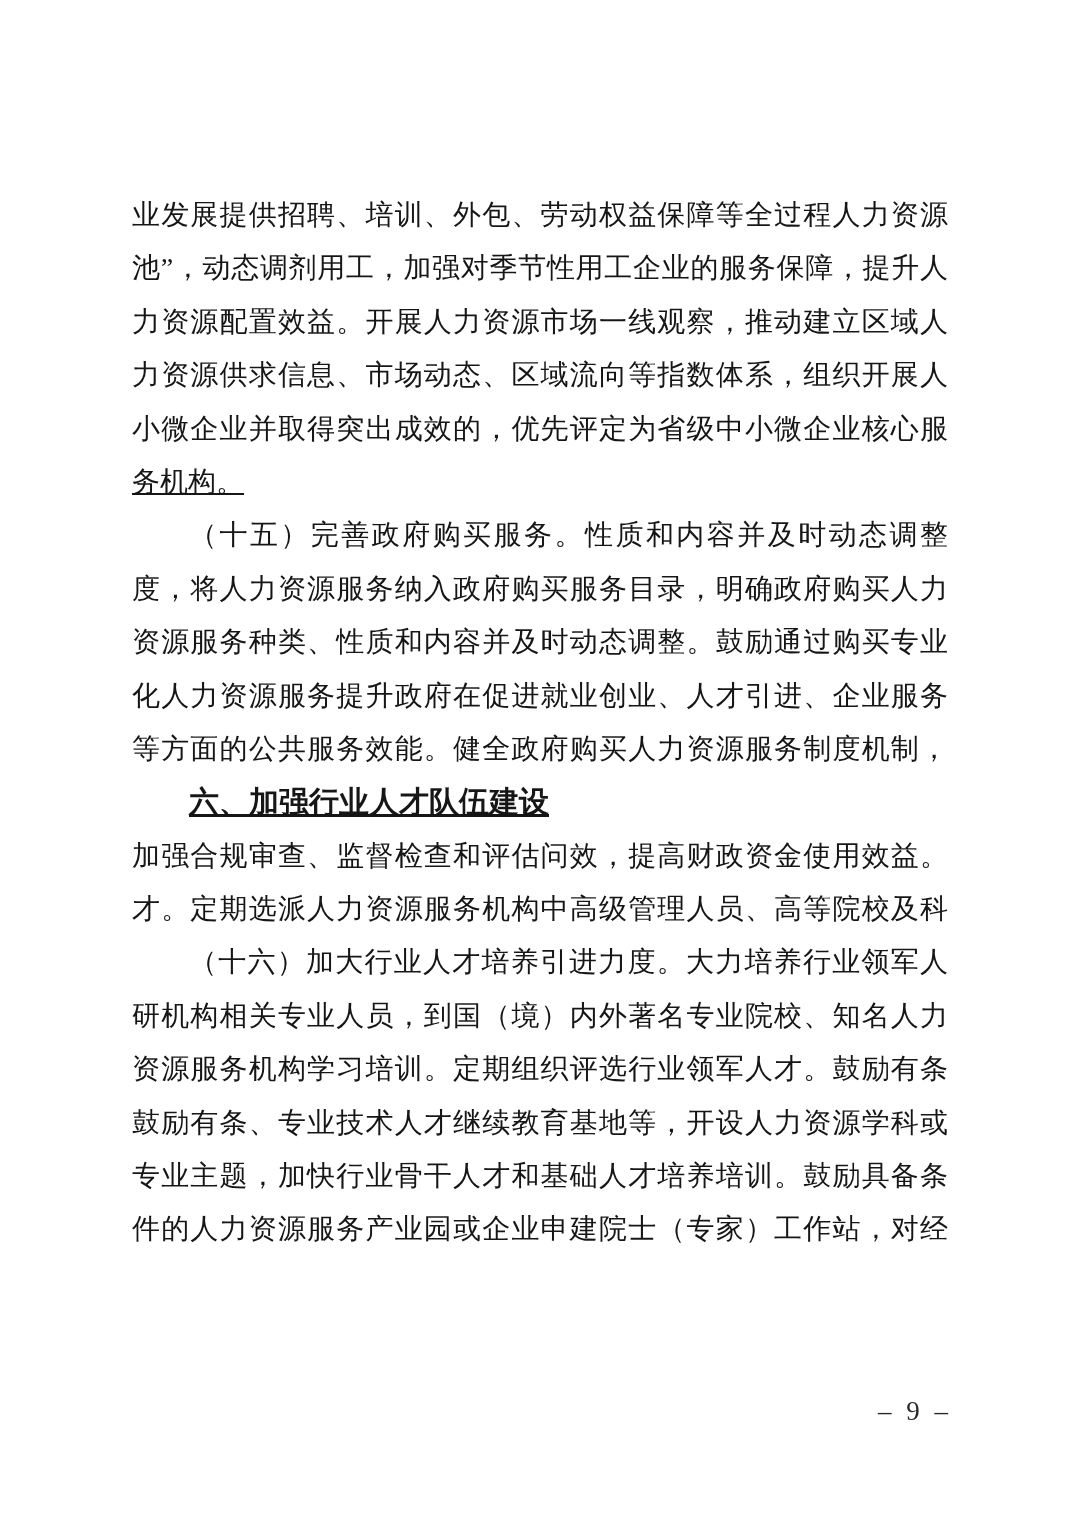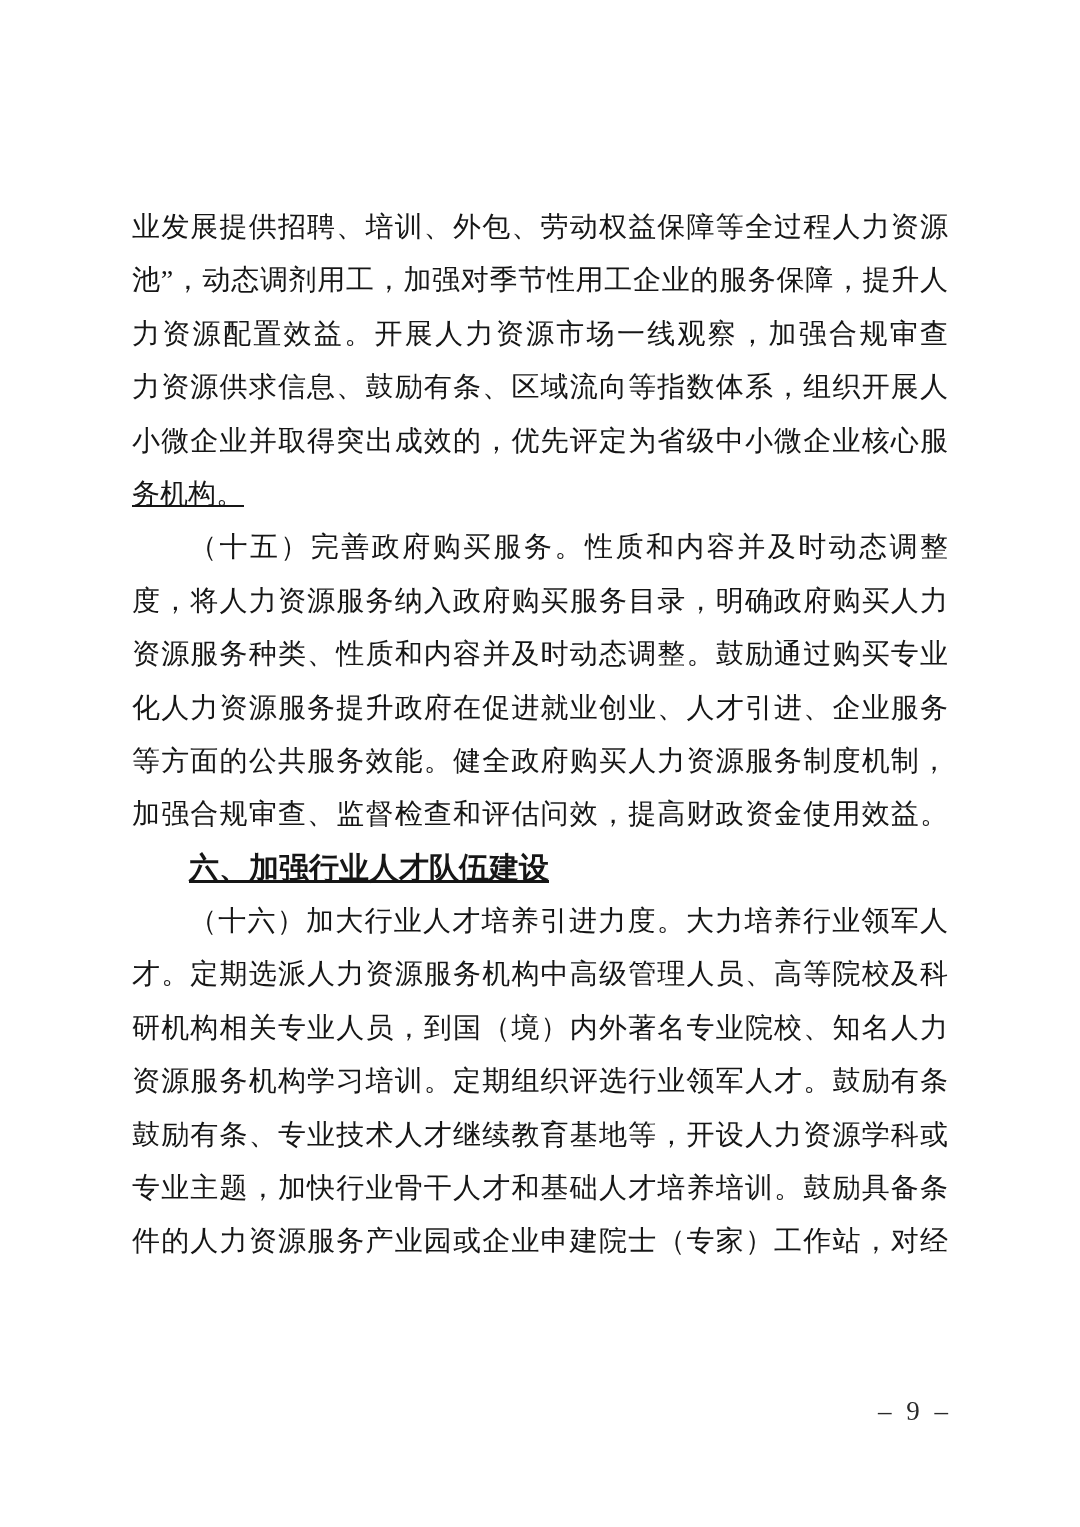--- a/index.html
+++ b/index.html
@@ -8,21 +8,21 @@
     width: 1080px;
     height: 1527px;
     background: #ffffff;
     color: #161616;
     font-family: "Liberation Serif", "DejaVu Serif", serif;
     overflow: hidden;
   }
   .text-block {
     position: absolute;
     left: 132px;
-    top: 200px;
+    top: 188px;
     width: 816px;
   }
   .line {
     height: 53.4px;
     line-height: 53.4px;
     font-size: 28px;
     text-align: justify;
     white-space: normal;
     overflow: visible;
   }
@@ -48,33 +48,33 @@
     color: #2a2a2a;
   }
 </style>
 </head>
 <body>
 
 <div class="page">
   <div class="text-block">
       <div class="line body align-justify"><span class="seg-normal">业发展提供招聘、培训、外包、劳动权益保障等全过程人力资源</span></div>
       <div class="line body align-justify"><span class="seg-normal">池”，动态调剂用工，加强对季节性用工企业的服务保障，提升人</span></div>
-      <div class="line body align-justify"><span class="seg-normal">力资源配置效益。开展人力资源市场一线观察，加强合规审查</span></div>
-      <div class="line body align-justify"><span class="seg-normal">力资源供求信息、鼓励有条、区域流向等指数体系，组织开展人</span></div>
+      <div class="line body align-justify"><span class="seg-normal">力资源配置效益。开展人力资源市场一线观察，推动建立区域人</span></div>
+      <div class="line body align-justify"><span class="seg-normal">力资源供求信息、市场动态、区域流向等指数体系，组织开展人</span></div>
       <div class="line body align-justify"><span class="seg-normal">小微企业并取得突出成效的，优先评定为省级中小微企业核心服</span></div>
       <div class="line body align-left"><span class="seg-normal">务机构。</span></div>
       <div class="line body align-justify indent"><span class="seg-lead">（十五）完善政府购买服务。</span><span class="seg-normal">性质和内容并及时动态调整</span></div>
       <div class="line body align-justify"><span class="seg-normal">度，将人力资源服务纳入政府购买服务目录，明确政府购买人力</span></div>
       <div class="line body align-justify"><span class="seg-normal">资源服务种类、性质和内容并及时动态调整。鼓励通过购买专业</span></div>
       <div class="line body align-justify"><span class="seg-normal">化人力资源服务提升政府在促进就业创业、人才引进、企业服务</span></div>
       <div class="line body align-justify"><span class="seg-normal">等方面的公共服务效能。健全政府购买人力资源服务制度机制，</span></div>
+      <div class="line heading align-left indent"><span class="seg-heading">六、加强行业人才队伍建设</span></div>
       <div class="line body align-justify"><span class="seg-normal">加强合规审查、监督检查和评估问效，提高财政资金使用效益。</span></div>
-      <div class="line heading align-left indent"><span class="seg-heading">六、加强行业人才队伍建设</span></div>
+      <div class="line body align-justify"><span class="seg-normal">才。定期选派人力资源服务机构中高级管理人员、高等院校及科</span></div>
       <div class="line body align-justify indent"><span class="seg-lead">（十六）加大行业人才培养引进力度。</span><span class="seg-normal">大力培养行业领军人</span></div>
-      <div class="line body align-justify"><span class="seg-normal">才。定期选派人力资源服务机构中高级管理人员、高等院校及科</span></div>
       <div class="line body align-justify"><span class="seg-normal">研机构相关专业人员，到国（境）内外著名专业院校、知名人力</span></div>
       <div class="line body align-justify"><span class="seg-normal">资源服务机构学习培训。定期组织评选行业领军人才。鼓励有条</span></div>
       <div class="line body align-justify"><span class="seg-normal">鼓励有条、专业技术人才继续教育基地等，开设人力资源学科或</span></div>
       <div class="line body align-justify"><span class="seg-normal">专业主题，加快行业骨干人才和基础人才培养培训。鼓励具备条</span></div>
       <div class="line body align-justify"><span class="seg-normal">件的人力资源服务产业园或企业申建院士（专家）工作站，对经</span></div>
     </div>
   <div class="page-number">– 9 –</div>
 </div>
 
 </body></html>

